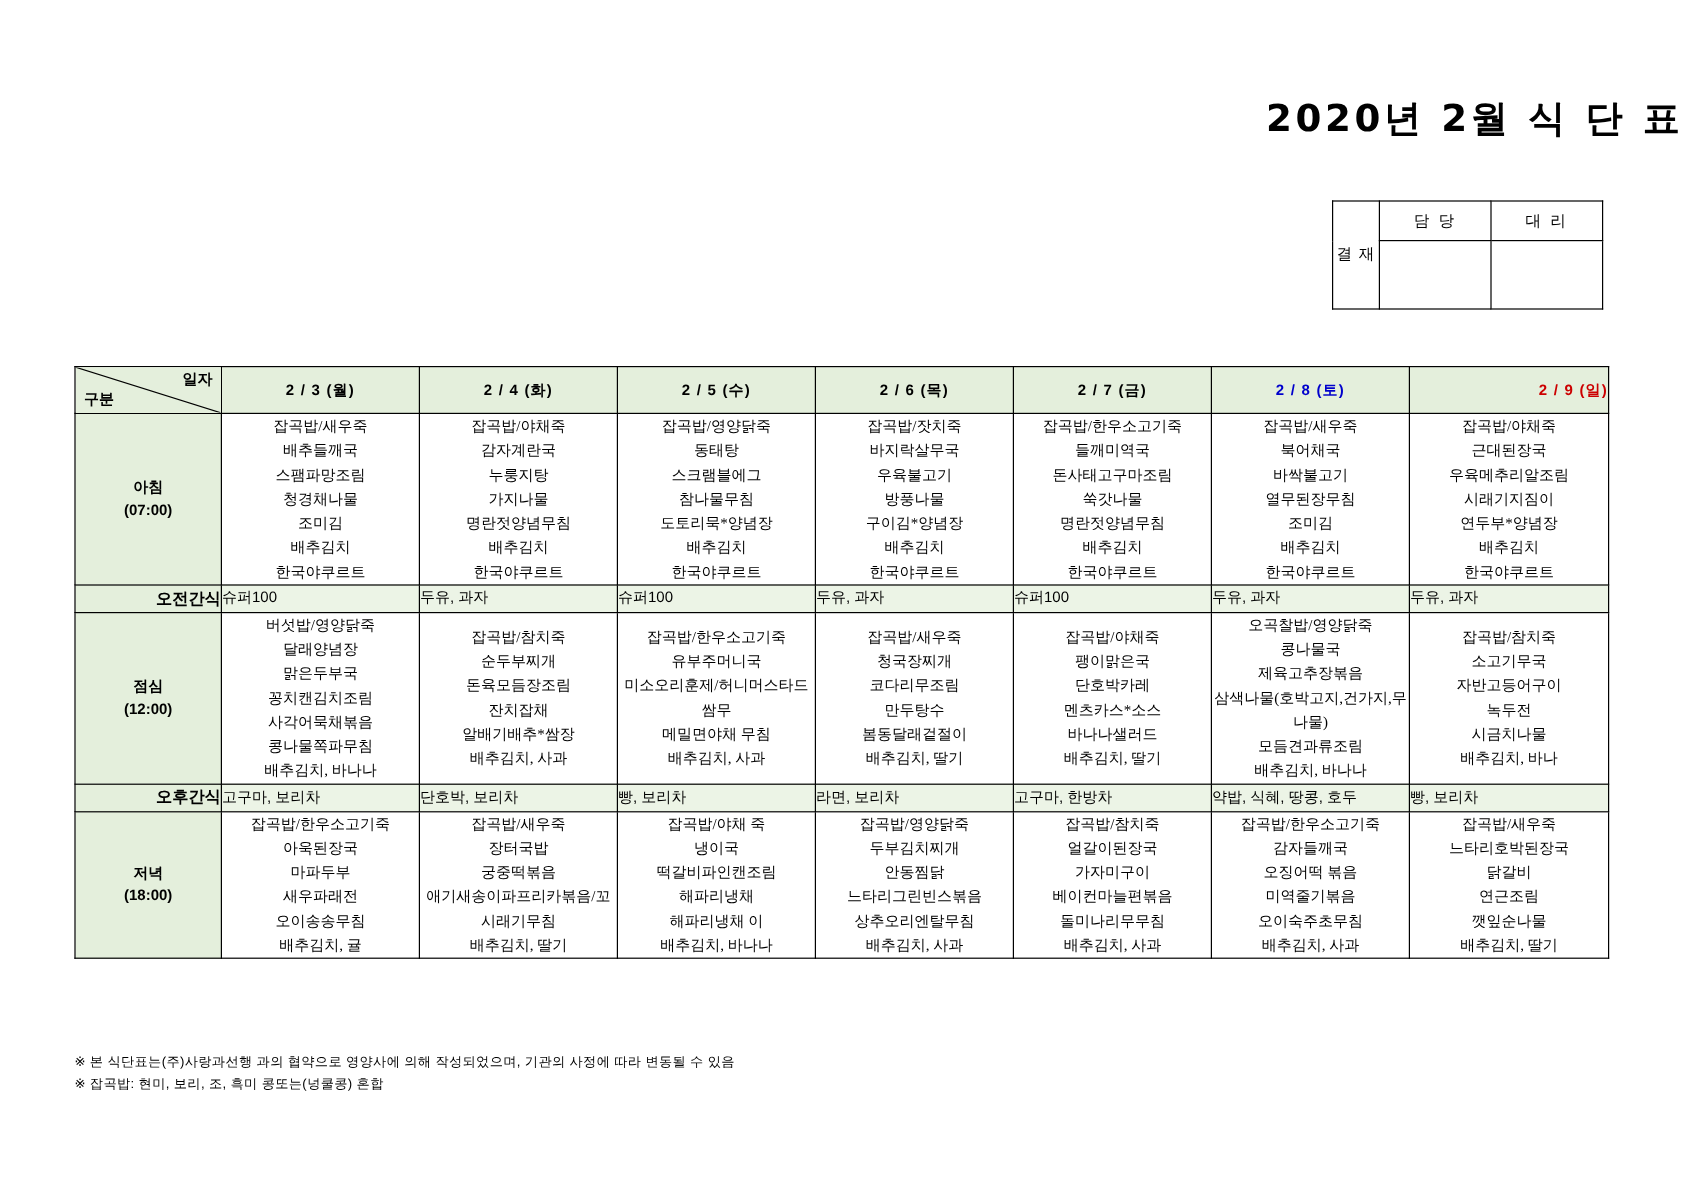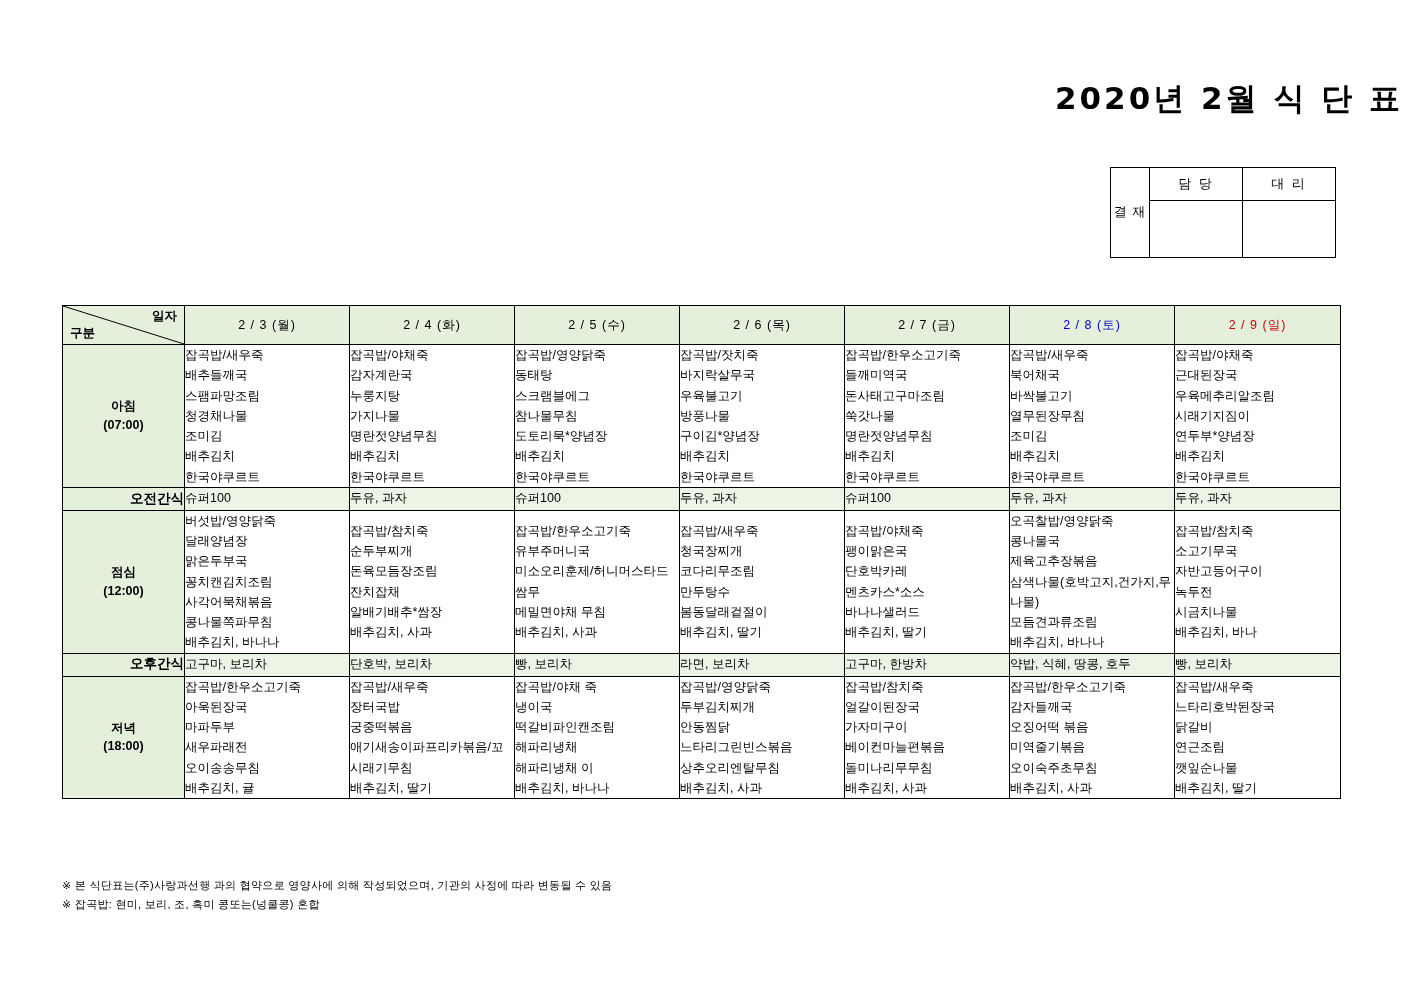--- a/index.html
+++ b/index.html
@@ -114,45 +114,46 @@
   .corner .b-label {
     position: absolute;
     left: 7px;
     bottom: 2px;
     font-size: 12.5px;
   }
   .day-head {
     background: #e4efdc;
     text-align: center;
     font-size: 15px;
-    font-weight: normal;
+    font-weight: bold;
     letter-spacing: 1px;
     height: 38px;
   }
   .day-head.sat { color: #0000cc; }
-  .day-head.sun { color: #cc0000; }
+  .day-head.sun { color: #cc0000; text-align: right; }
 
   .rowlabel {
     background: #e4efdc;
     text-align: center;
     font-weight: bold;
     font-size: 14px;
     line-height: 1.5;
     margin-top: 37px;
   }
   .rowlabel.snack {
     font-size: 13.5px;
     height: 22px;
   }
   .cell-meal {
-    text-align: left;
+    text-align: center;
     vertical-align: middle;
     padding: 6px 2px 7px 2px;
     line-height: 1.62;
     font-size: 12.5px;
+    font-family: Liberation Serif, serif;
   }
   .cell-snack {
     text-align: left;
     padding-left: 6px;
     font-size: 12.5px;
     height: 22px;
     background: #ecf4e6;
   }
   .snack-lbl {
     background: #e4efdc;

